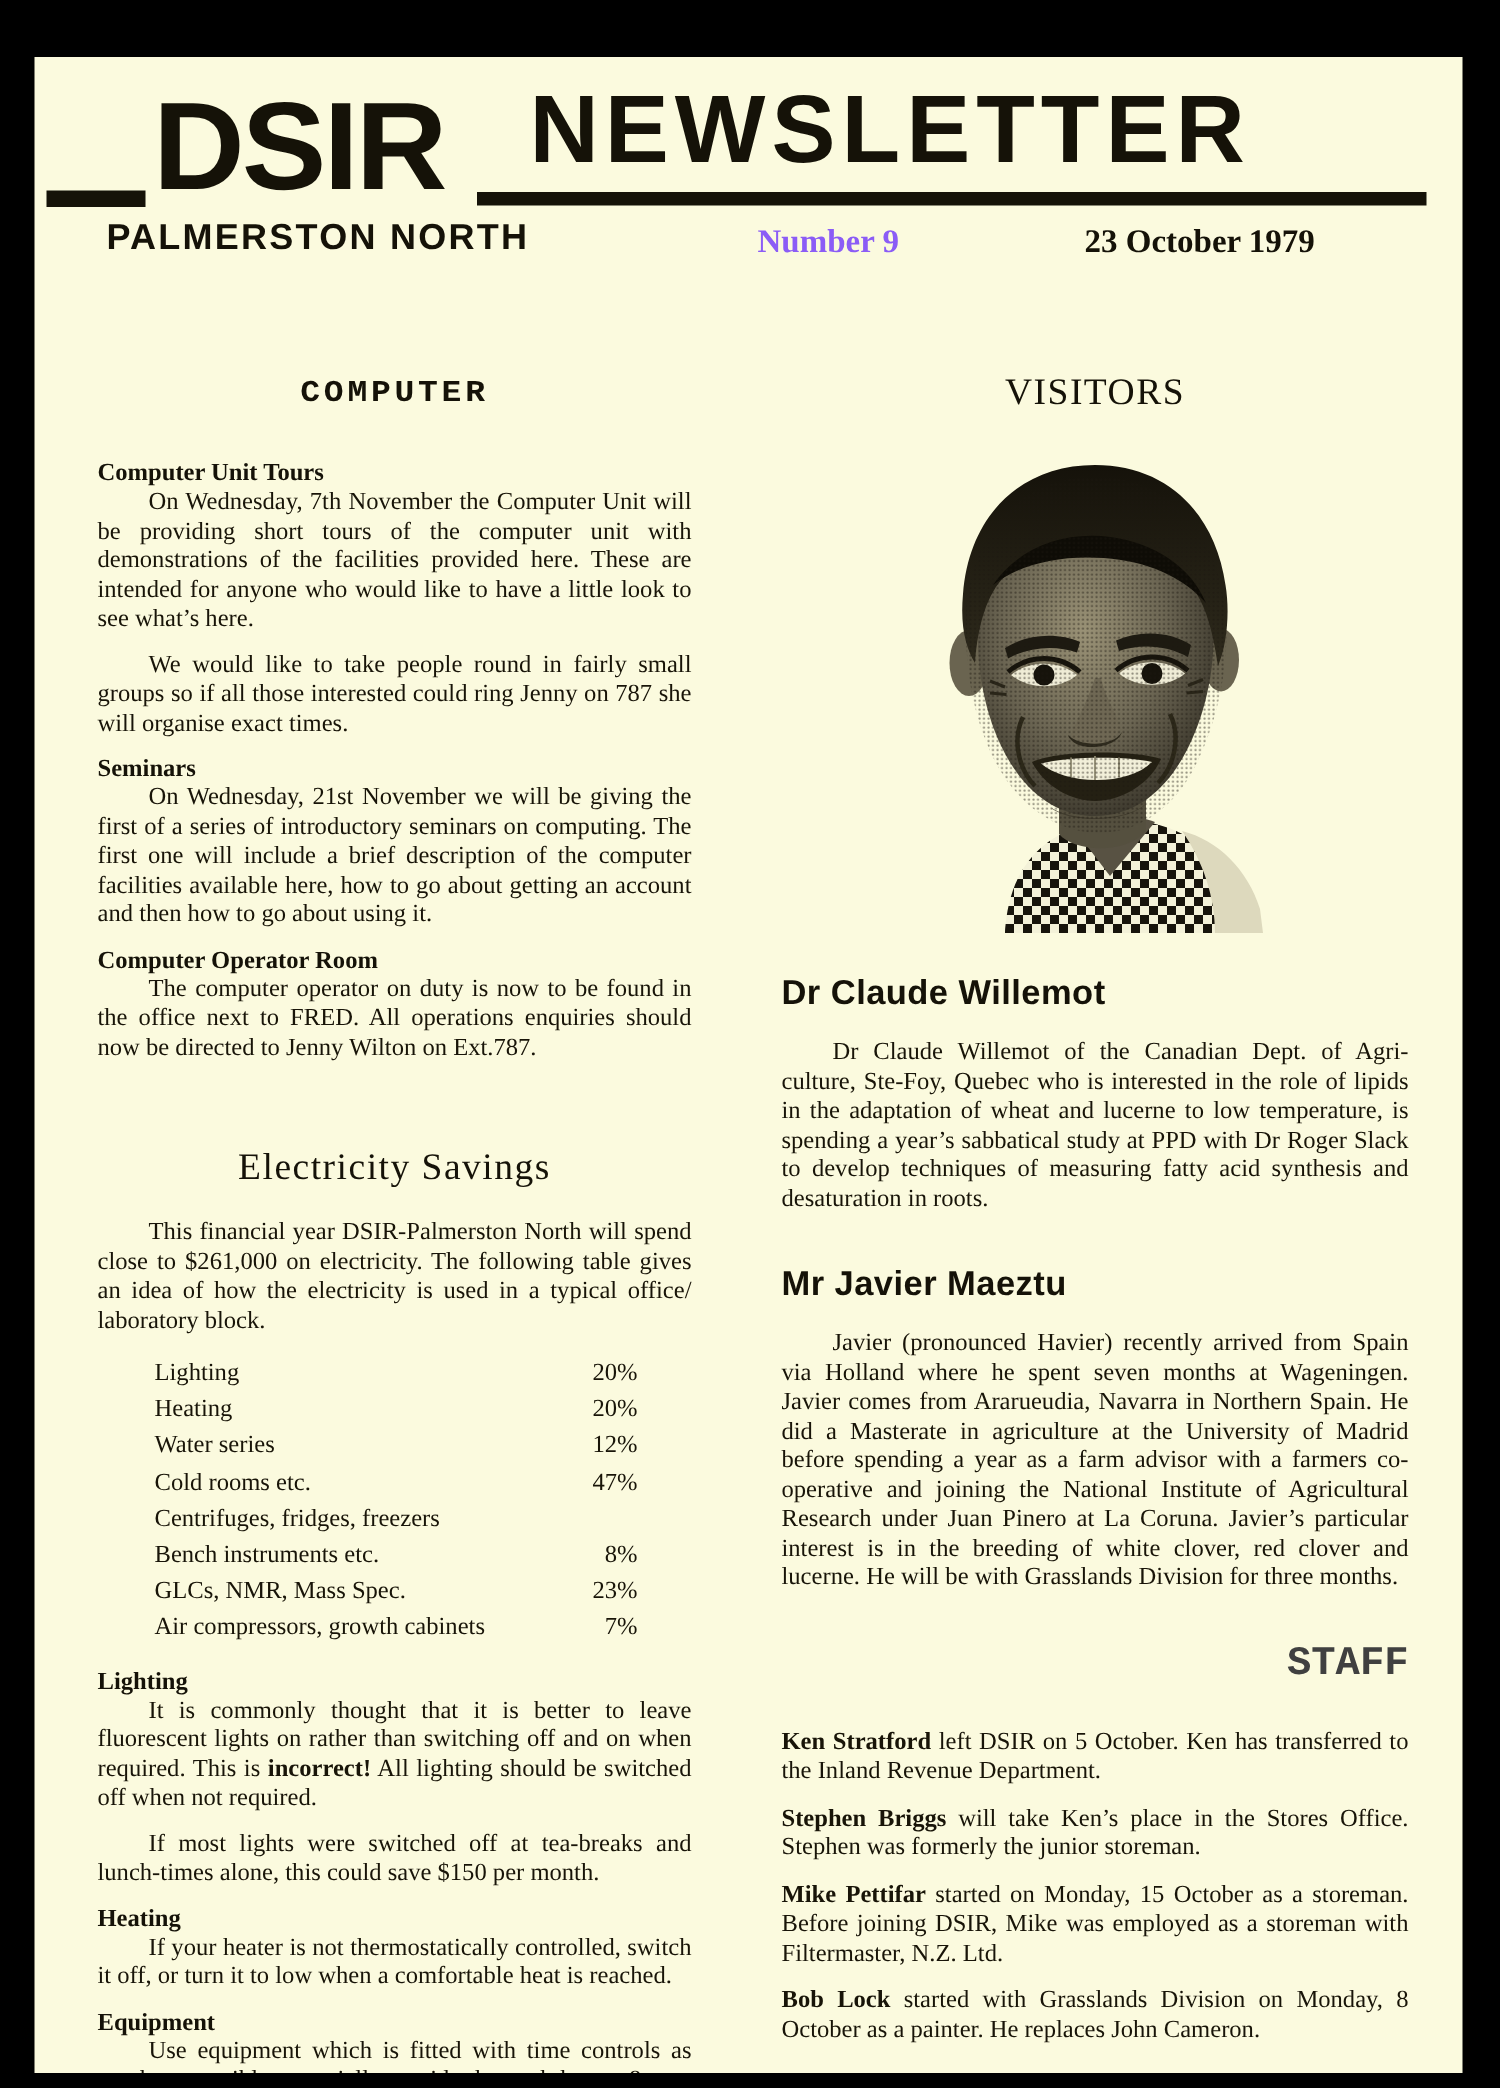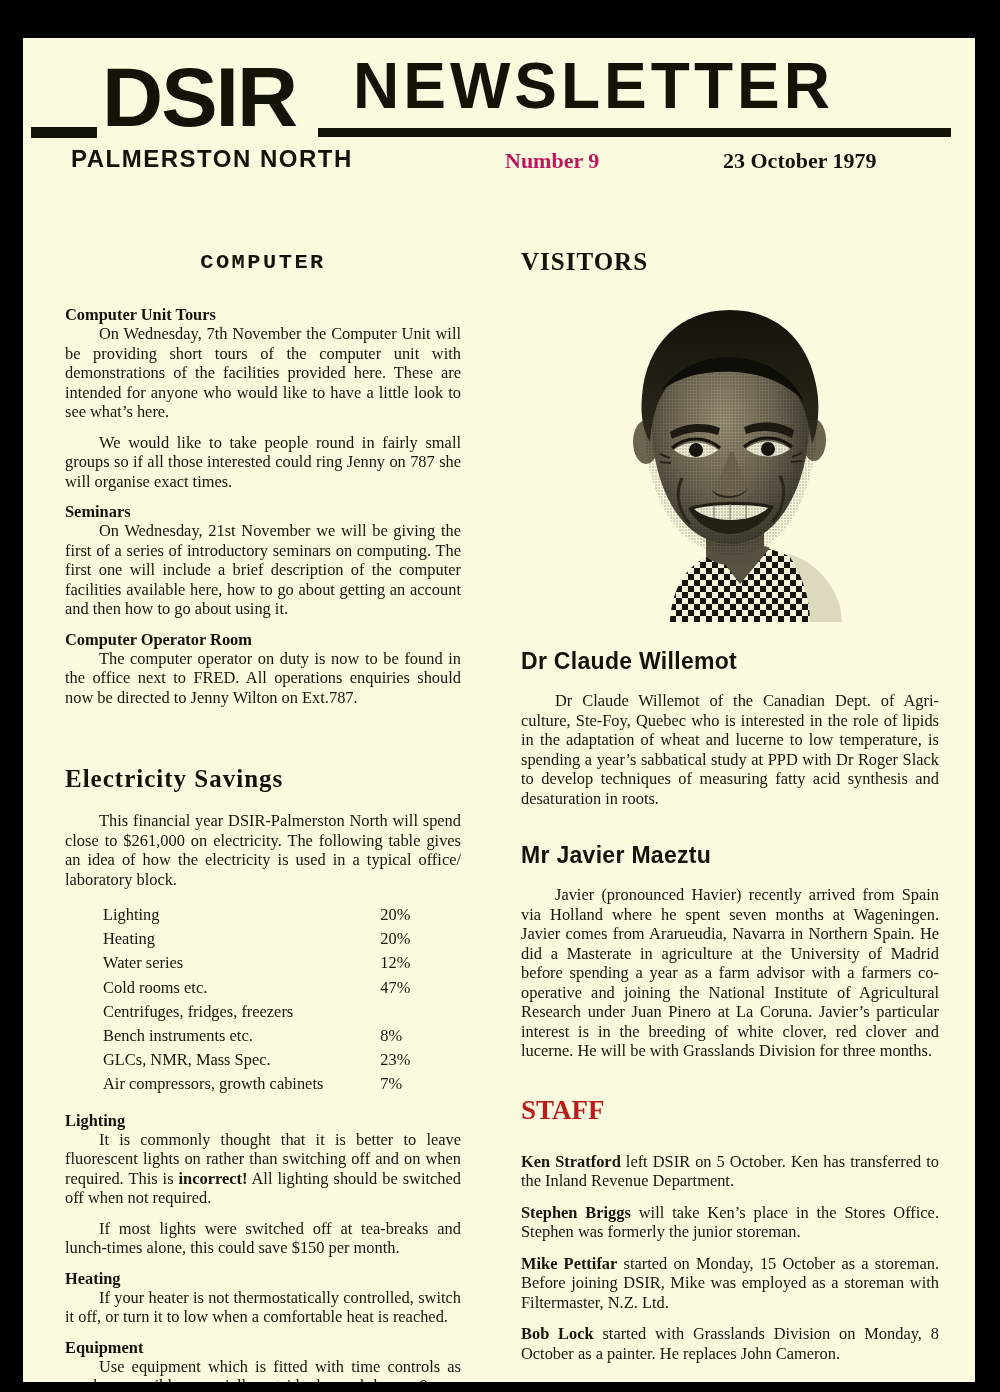--- a/index.html
+++ b/index.html
@@ -17,56 +17,56 @@
         font-weight:bold;font-size:83px;letter-spacing:-2px;line-height:1;
         color:#151208;font-stretch:condensed;transform:scaleX(1.02);transform-origin:left top;
         z-index:3;background:#fbfade;padding:0 4px;}
   .rule-left{position:absolute;left:8px;top:89px;width:66px;height:11px;background:#151208;z-index:1;}
   .rule-right{position:absolute;left:295px;top:90px;width:633px;height:9px;background:#151208;z-index:1;}
   .nl{position:absolute;left:330px;top:16px;font-family:"Liberation Sans",sans-serif;
       font-weight:bold;font-size:64px;letter-spacing:4px;line-height:1;color:#151208;z-index:2;}
   .place{position:absolute;left:48px;top:107px;font-family:"Liberation Sans",sans-serif;
          font-weight:bold;font-size:24px;letter-spacing:1.5px;color:#151208;}
   .issue{position:absolute;left:482px;top:110px;font-family:"Liberation Serif",serif;
-         font-weight:bold;font-size:22px;color:#be185d;}
+         font-weight:bold;font-size:22px;color:#8b5cf6;}
   .issdate{position:absolute;left:700px;top:110px;font-family:"Liberation Serif",serif;
            font-weight:bold;font-size:22px;color:#151208;}
 
   
   #cols{position:absolute;left:0;top:150px;width:952px;display:flex;}
   .col{width:476px;box-sizing:border-box;}
   .col.left{padding:0 38px 0 42px;}
   .col.right{padding:0 36px 0 22px;}
 
   
   .h-computer{text-align:center;font-family:"Liberation Mono",monospace;
               font-weight:bold;font-size:22px;letter-spacing:2.5px;color:#151208;
               margin:62px 0 30px 0;transform:scaleY(0.92);}
-  .h-serif{text-align:left;font-family:"Liberation Serif",serif;font-weight:bold;
+  .h-serif{text-align:center;font-family:"Liberation Serif",serif;font-weight:normal;
            font-size:25px;letter-spacing:1px;color:#151208;margin:56px 0 0 0;}
-  .h-section{text-align:left;font-family:Liberation Serif, serif;font-weight:bold;
-             font-size:27px;color:#b91c1c;margin:34px 0 26px 0;}
+  .h-section{text-align:right;font-family:Liberation Mono, monospace;font-weight:bold;
+             font-size:27px;color:#404040;margin:34px 0 26px 0;}
   .h-name{font-family:"Liberation Sans",sans-serif;font-weight:bold;font-size:23px;
           color:#151208;margin:0 0 16px 0;letter-spacing:0.3px;}
 
   
   p.body{font-family:"Liberation Serif",serif;font-size:16.4px;line-height:19.5px;
          color:#181408;margin:0 0 11px 0;text-align:justify;text-indent:34px;
          -webkit-font-smoothing:none;}
   p.body.noind{text-indent:0;}
   .sub{font-family:"Liberation Serif",serif;font-weight:bold;font-size:16.4px;
        color:#151208;margin:7px 0 0 0;line-height:19px;}
   b.nm{font-weight:bold;}
 
   
   table.pct{width:100%;border-collapse:collapse;margin:14px 0 14px 0;
             font-family:"Liberation Serif",serif;font-size:16.4px;color:#181408;}
   table.pct td{padding:2.1px 0;vertical-align:top;}
   table.pct td.lbl{padding-left:38px;}
-  table.pct td.val{text-align:left;padding-right:36px;white-space:nowrap;}
+  table.pct td.val{text-align:right;padding-right:36px;white-space:nowrap;}
 
   
   .portrait{margin:16px auto 0 auto;width:312px;height:330px;display:block;}
 
   .stafflist p{margin-bottom:12px;}
 </style>
 </head>
 <body>
 
 <div id="scan">

